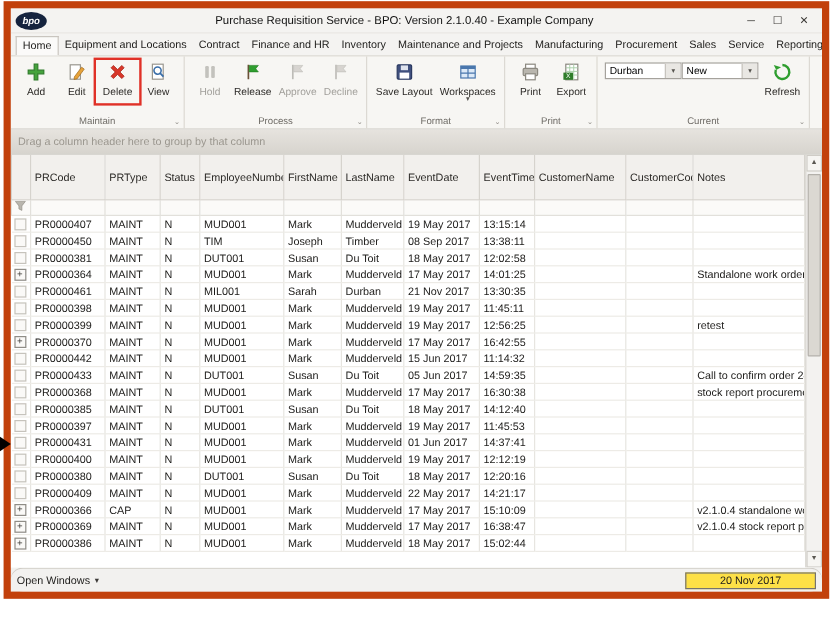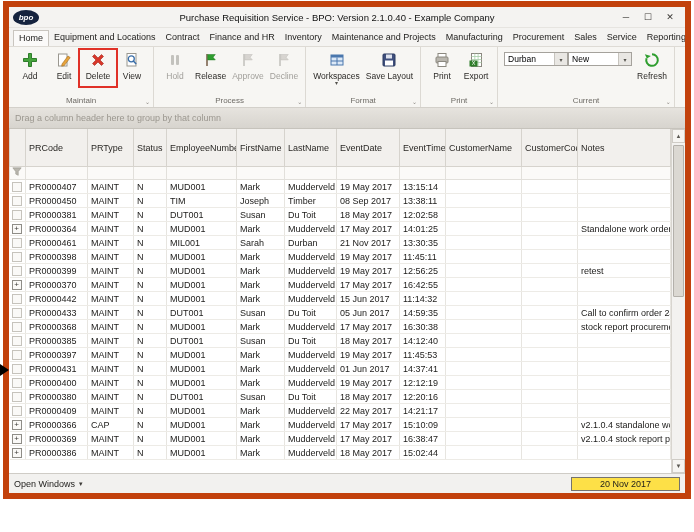--- a/index.html
+++ b/index.html
@@ -50,21 +50,21 @@
   tr.expandable .expbox{border-color:#8f8d87;}
   tr.expandable .expbox::before{content:"+";position:absolute;left:0;top:0;width:8px;height:8px;text-align:center;font-size:8px;line-height:8px;color:#3d3b37;}
 
   
   .vscroll{flex:0 0 13px;background:#f3f2f0;border-left:1px solid #d8d5cf;display:flex;flex-direction:column;align-items:stretch;}
   .varrow{flex:0 0 12px;border:1px solid #cfccc6;background:#f6f5f2;color:#5a5852;font-size:6px;display:flex;align-items:center;justify-content:center;}
   .vtrack{flex:1;position:relative;}
   .vthumb{position:absolute;left:1px;right:1px;top:2px;height:150px;background:#dbd8d2;border:1px solid #b3b0aa;border-radius:1px;}
 
   
-  .statusbar{flex:0 0 19px;background:#f2f1ef;border-top:1px solid #cfccc6;display:flex;align-items:center;padding:0 5px;font-size:9px;color:#1d1c1a;}
+  .statusbar{flex:0 0 19px;background:#f2f1ef;border-top:1px solid #cfccc6;display:flex;align-items:center;padding:0 5px;font-size:9px;color:#1d1c1a;border-radius:10px;}
   .open-windows{display:flex;align-items:center;gap:4px;}
   .ow-caret{font-size:7px;color:#3c3a37;}
   .date-box{margin-left:auto;border:1px solid #75736d;background:#fde047;padding:1px 28px;font-size:9px;}
 
   
   .row-marker{position:absolute;left:0;top:364px;width:0;height:0;border-top:6px solid transparent;border-bottom:6px solid transparent;border-left:9px solid #000;z-index:10;}
 </style>
 </head>
 <body>
 
@@ -188,37 +188,37 @@
         <span>Process</span>
         <span class="fchev">⌄</span>
       </div>
     </div>
 
     <div class="rgroup">
       <div class="rbtns">
         <div class="rbtn">
           <span class="ric">
               <svg width="16" height="16" viewBox="0 0 16 16">
+                <rect x="2" y="2" width="12" height="12" rx="1" fill="#3f4f7d" stroke="#2b3a61"></rect>
+                <rect x="5" y="2.5" width="6" height="4" fill="#dfe3ee"></rect>
+                <rect x="4" y="8.5" width="8" height="5" fill="#fff"></rect>
+              </svg>
+            </span>
+          <span>Save Layout</span>
+        </div>
+        <div class="rbtn">
+          <span class="ric">
+              <svg width="16" height="16" viewBox="0 0 16 16">
                 <rect x="2" y="3" width="12" height="10" fill="#dce9f7" stroke="#4a77ad"></rect>
                 <rect x="2" y="3" width="12" height="2.5" fill="#4a77ad"></rect>
                 <path d="M8 5.5V13M2 9h12" stroke="#4a77ad" stroke-width="1"></path>
               </svg>
             </span>
           <span>Workspaces</span>
           <span class="wscaret">▾</span>
-        </div>
-        <div class="rbtn">
-          <span class="ric">
-              <svg width="16" height="16" viewBox="0 0 16 16">
-                <rect x="2" y="2" width="12" height="12" rx="1" fill="#3f4f7d" stroke="#2b3a61"></rect>
-                <rect x="5" y="2.5" width="6" height="4" fill="#dfe3ee"></rect>
-                <rect x="4" y="8.5" width="8" height="5" fill="#fff"></rect>
-              </svg>
-            </span>
-          <span>Save Layout</span>
         </div>
       </div>
       <div class="rfoot">
         <span>Format</span>
         <span class="fchev">⌄</span>
       </div>
     </div>
 
     <div class="rgroup">
       <div class="rbtns">

